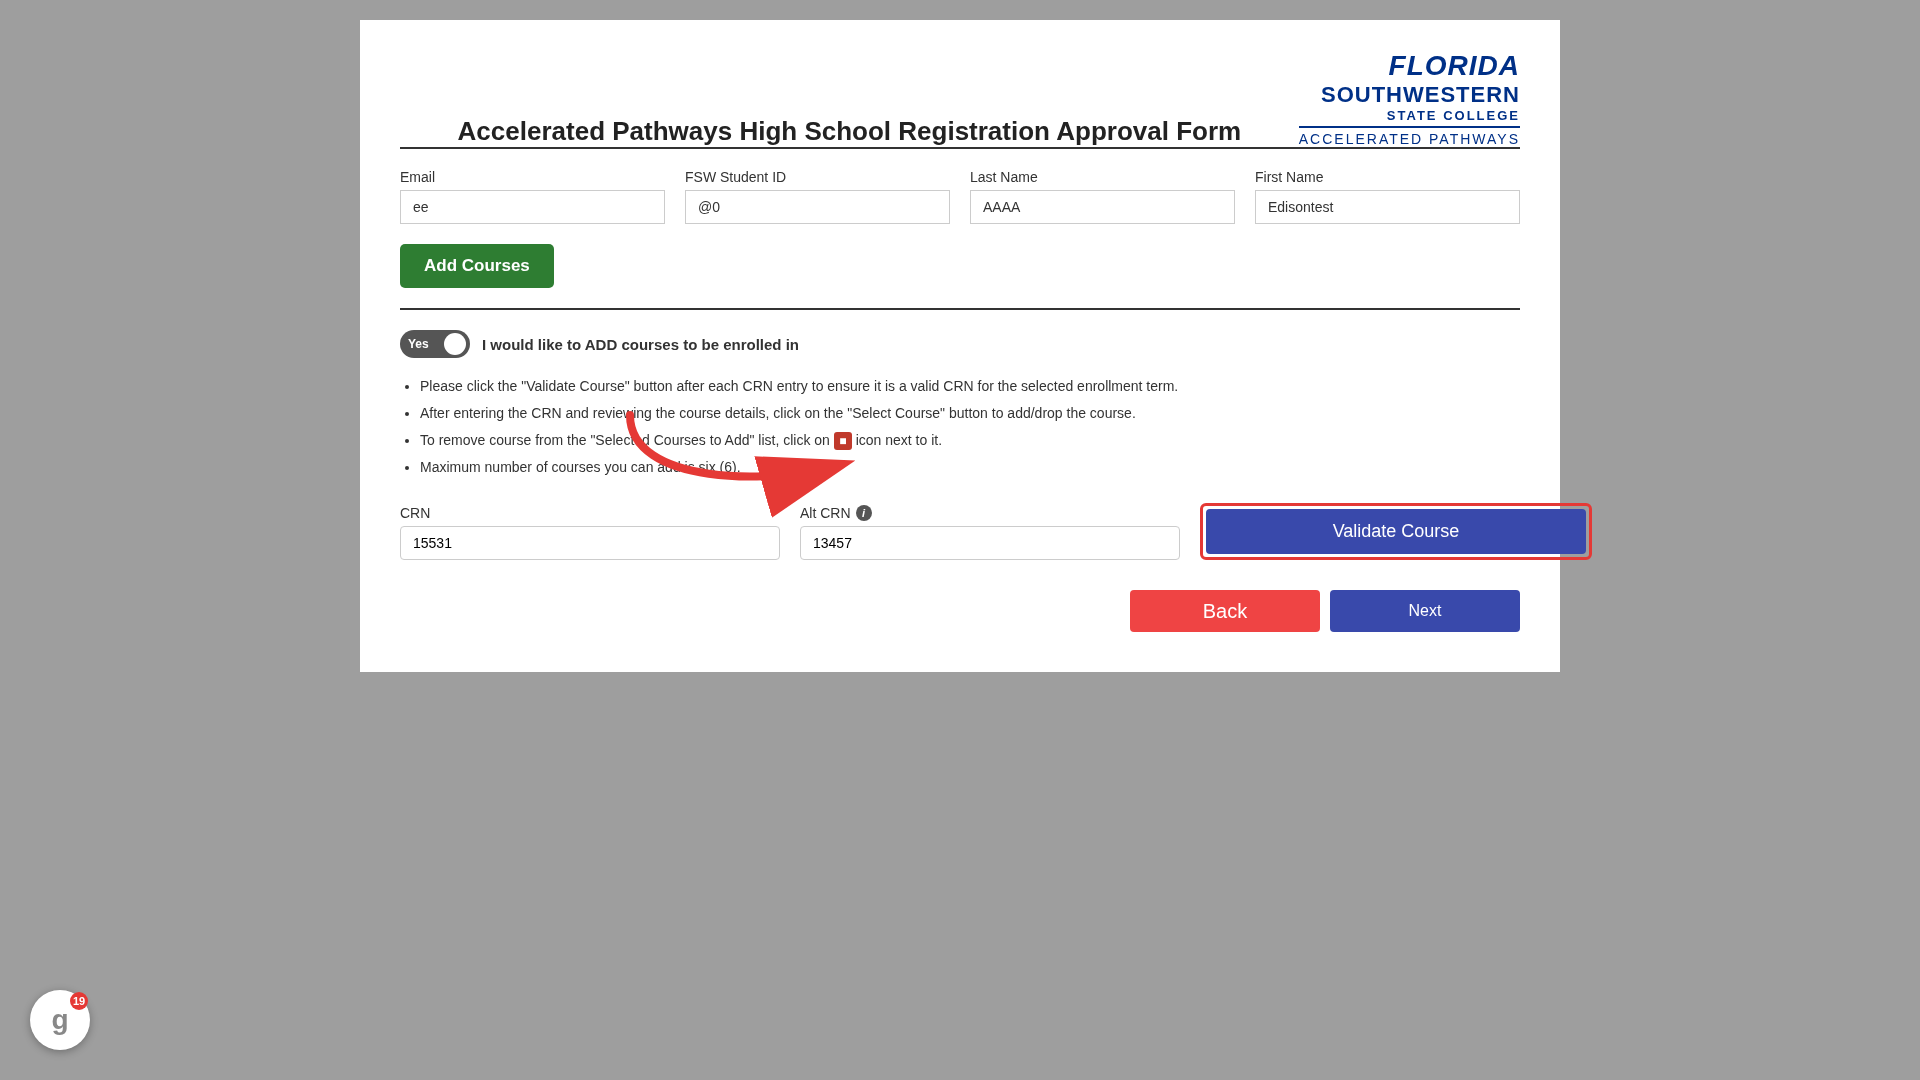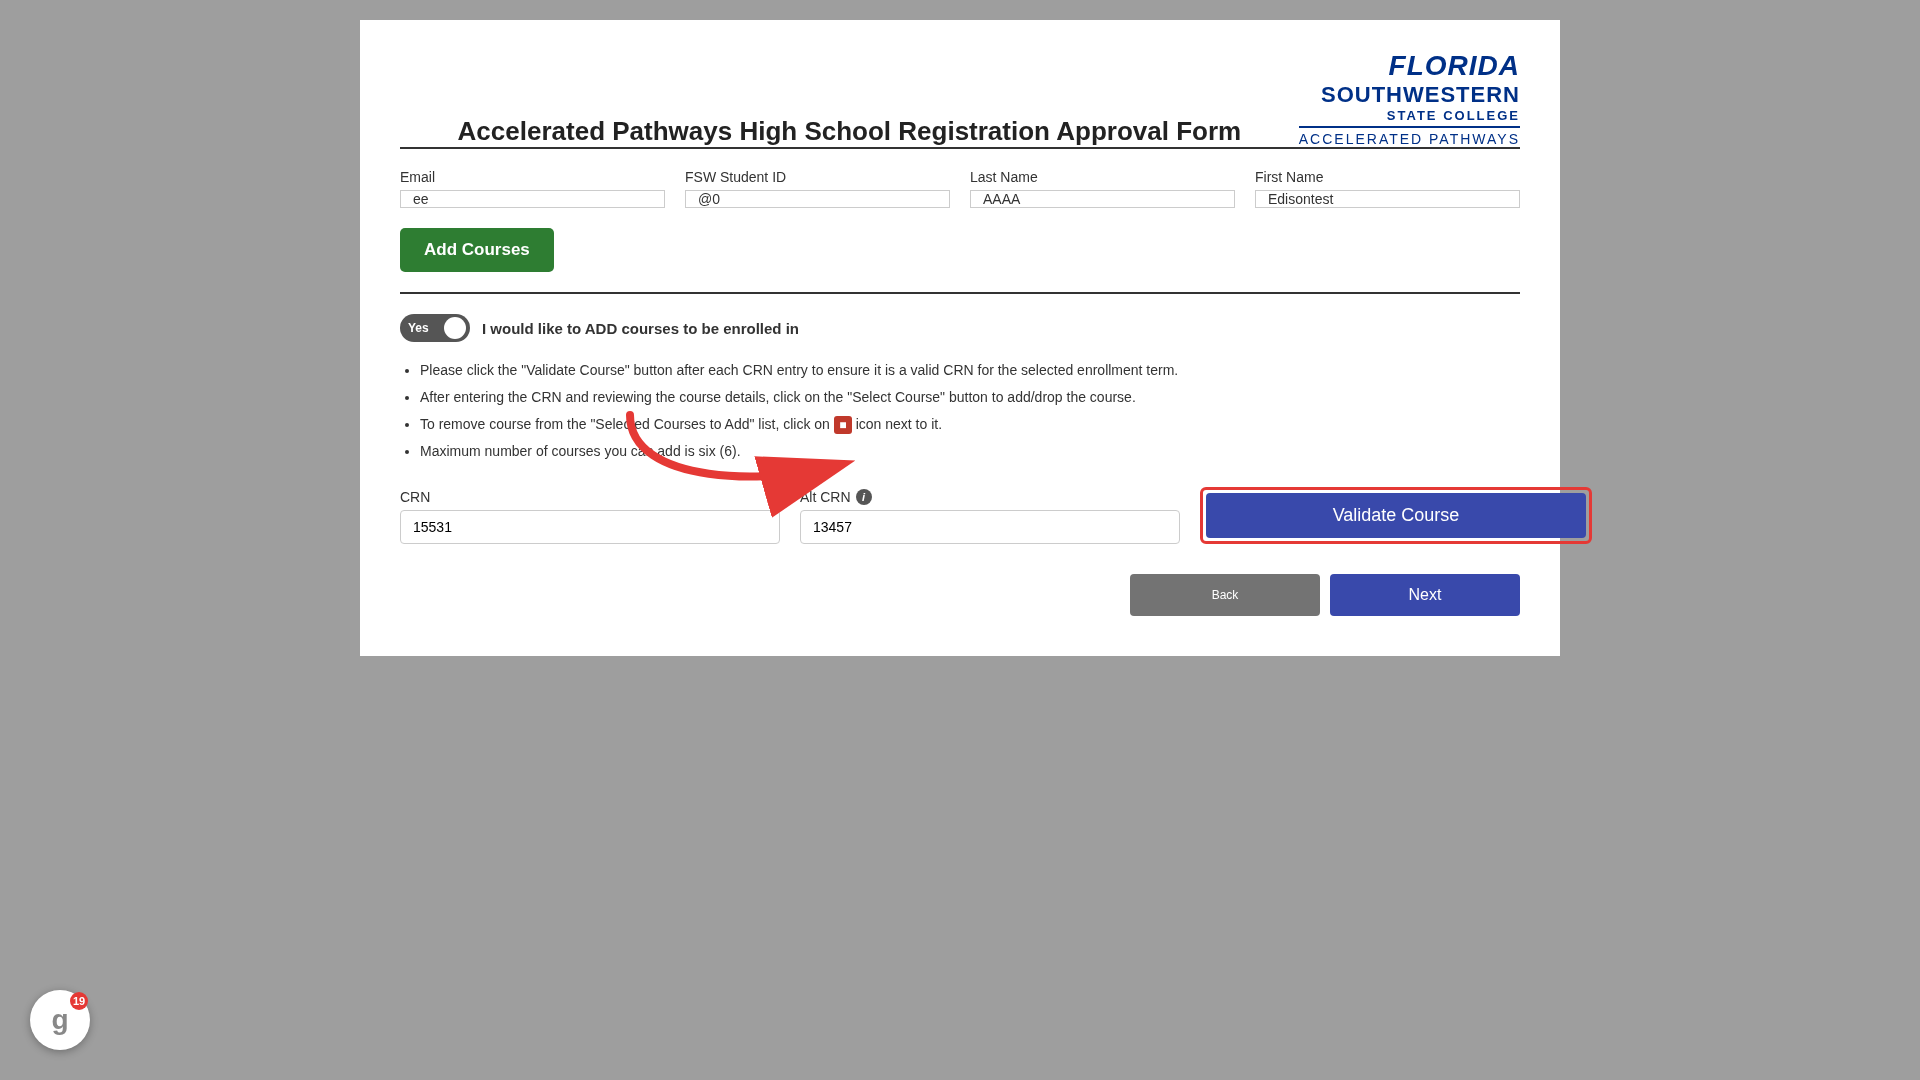--- a/index.html
+++ b/index.html
@@ -96,21 +96,21 @@
 
     .field-group label {
       font-size: 14px;
       color: #333;
       margin-bottom: 5px;
     }
 
     .field-group input {
       border: 1px solid #ccc;
       border-radius: 0;
-      padding: 0 12px;
+      padding: 8px 12px;
       font-size: 14px;
       color: #333;
       background: #fff;
     }
 
     .add-courses-btn {
       background: #2e7d32;
       color: #fff;
       border: none;
       border-radius: 5px;
@@ -281,27 +281,27 @@
     }
 
     .action-buttons-row {
       display: flex;
       justify-content: flex-end;
       gap: 10px;
       margin-top: 10px;
     }
 
     .back-btn {
-      background: #737373;
+      background: #ef4444;
       color: #fff;
       border: none;
       border-radius: 4px;
       padding: 4px 0;
       width: 190px;
-      font-size: 12px;
+      font-size: 20px;
       cursor: pointer;
     }
 
     .next-btn {
       background: #3949ab;
       color: #fff;
       border: none;
       border-radius: 4px;
       padding: 12px 8px;
       width: 190px;

